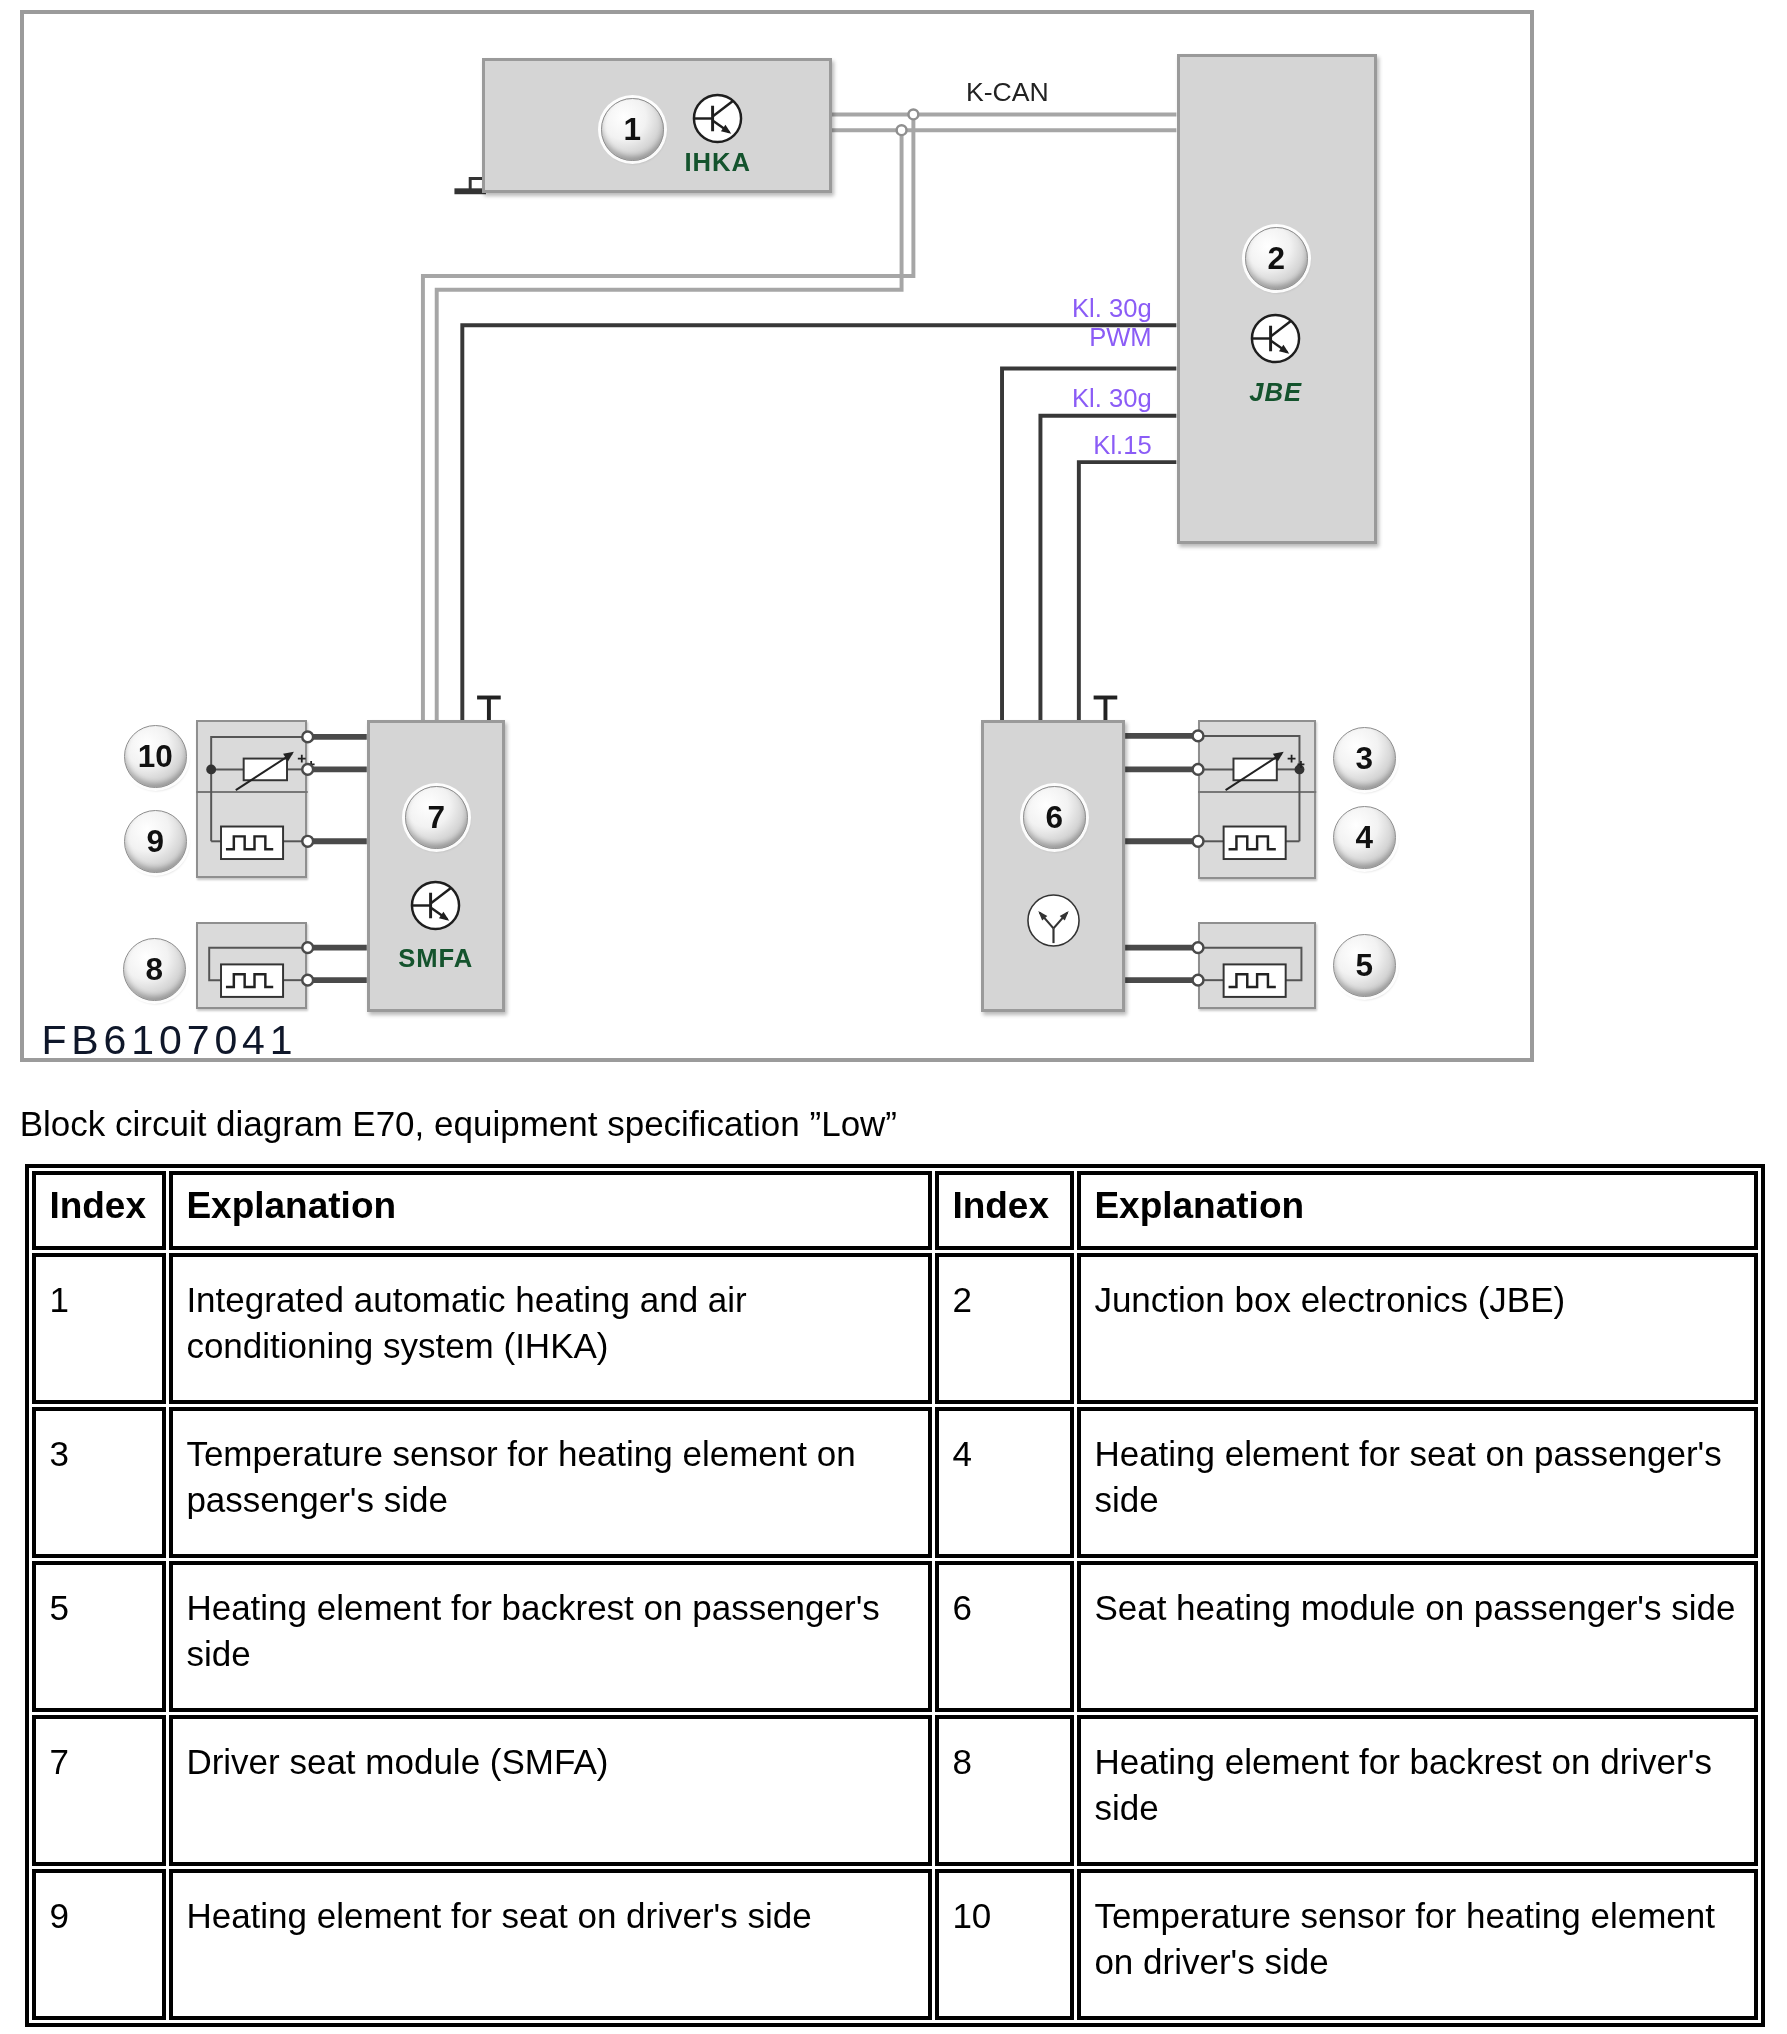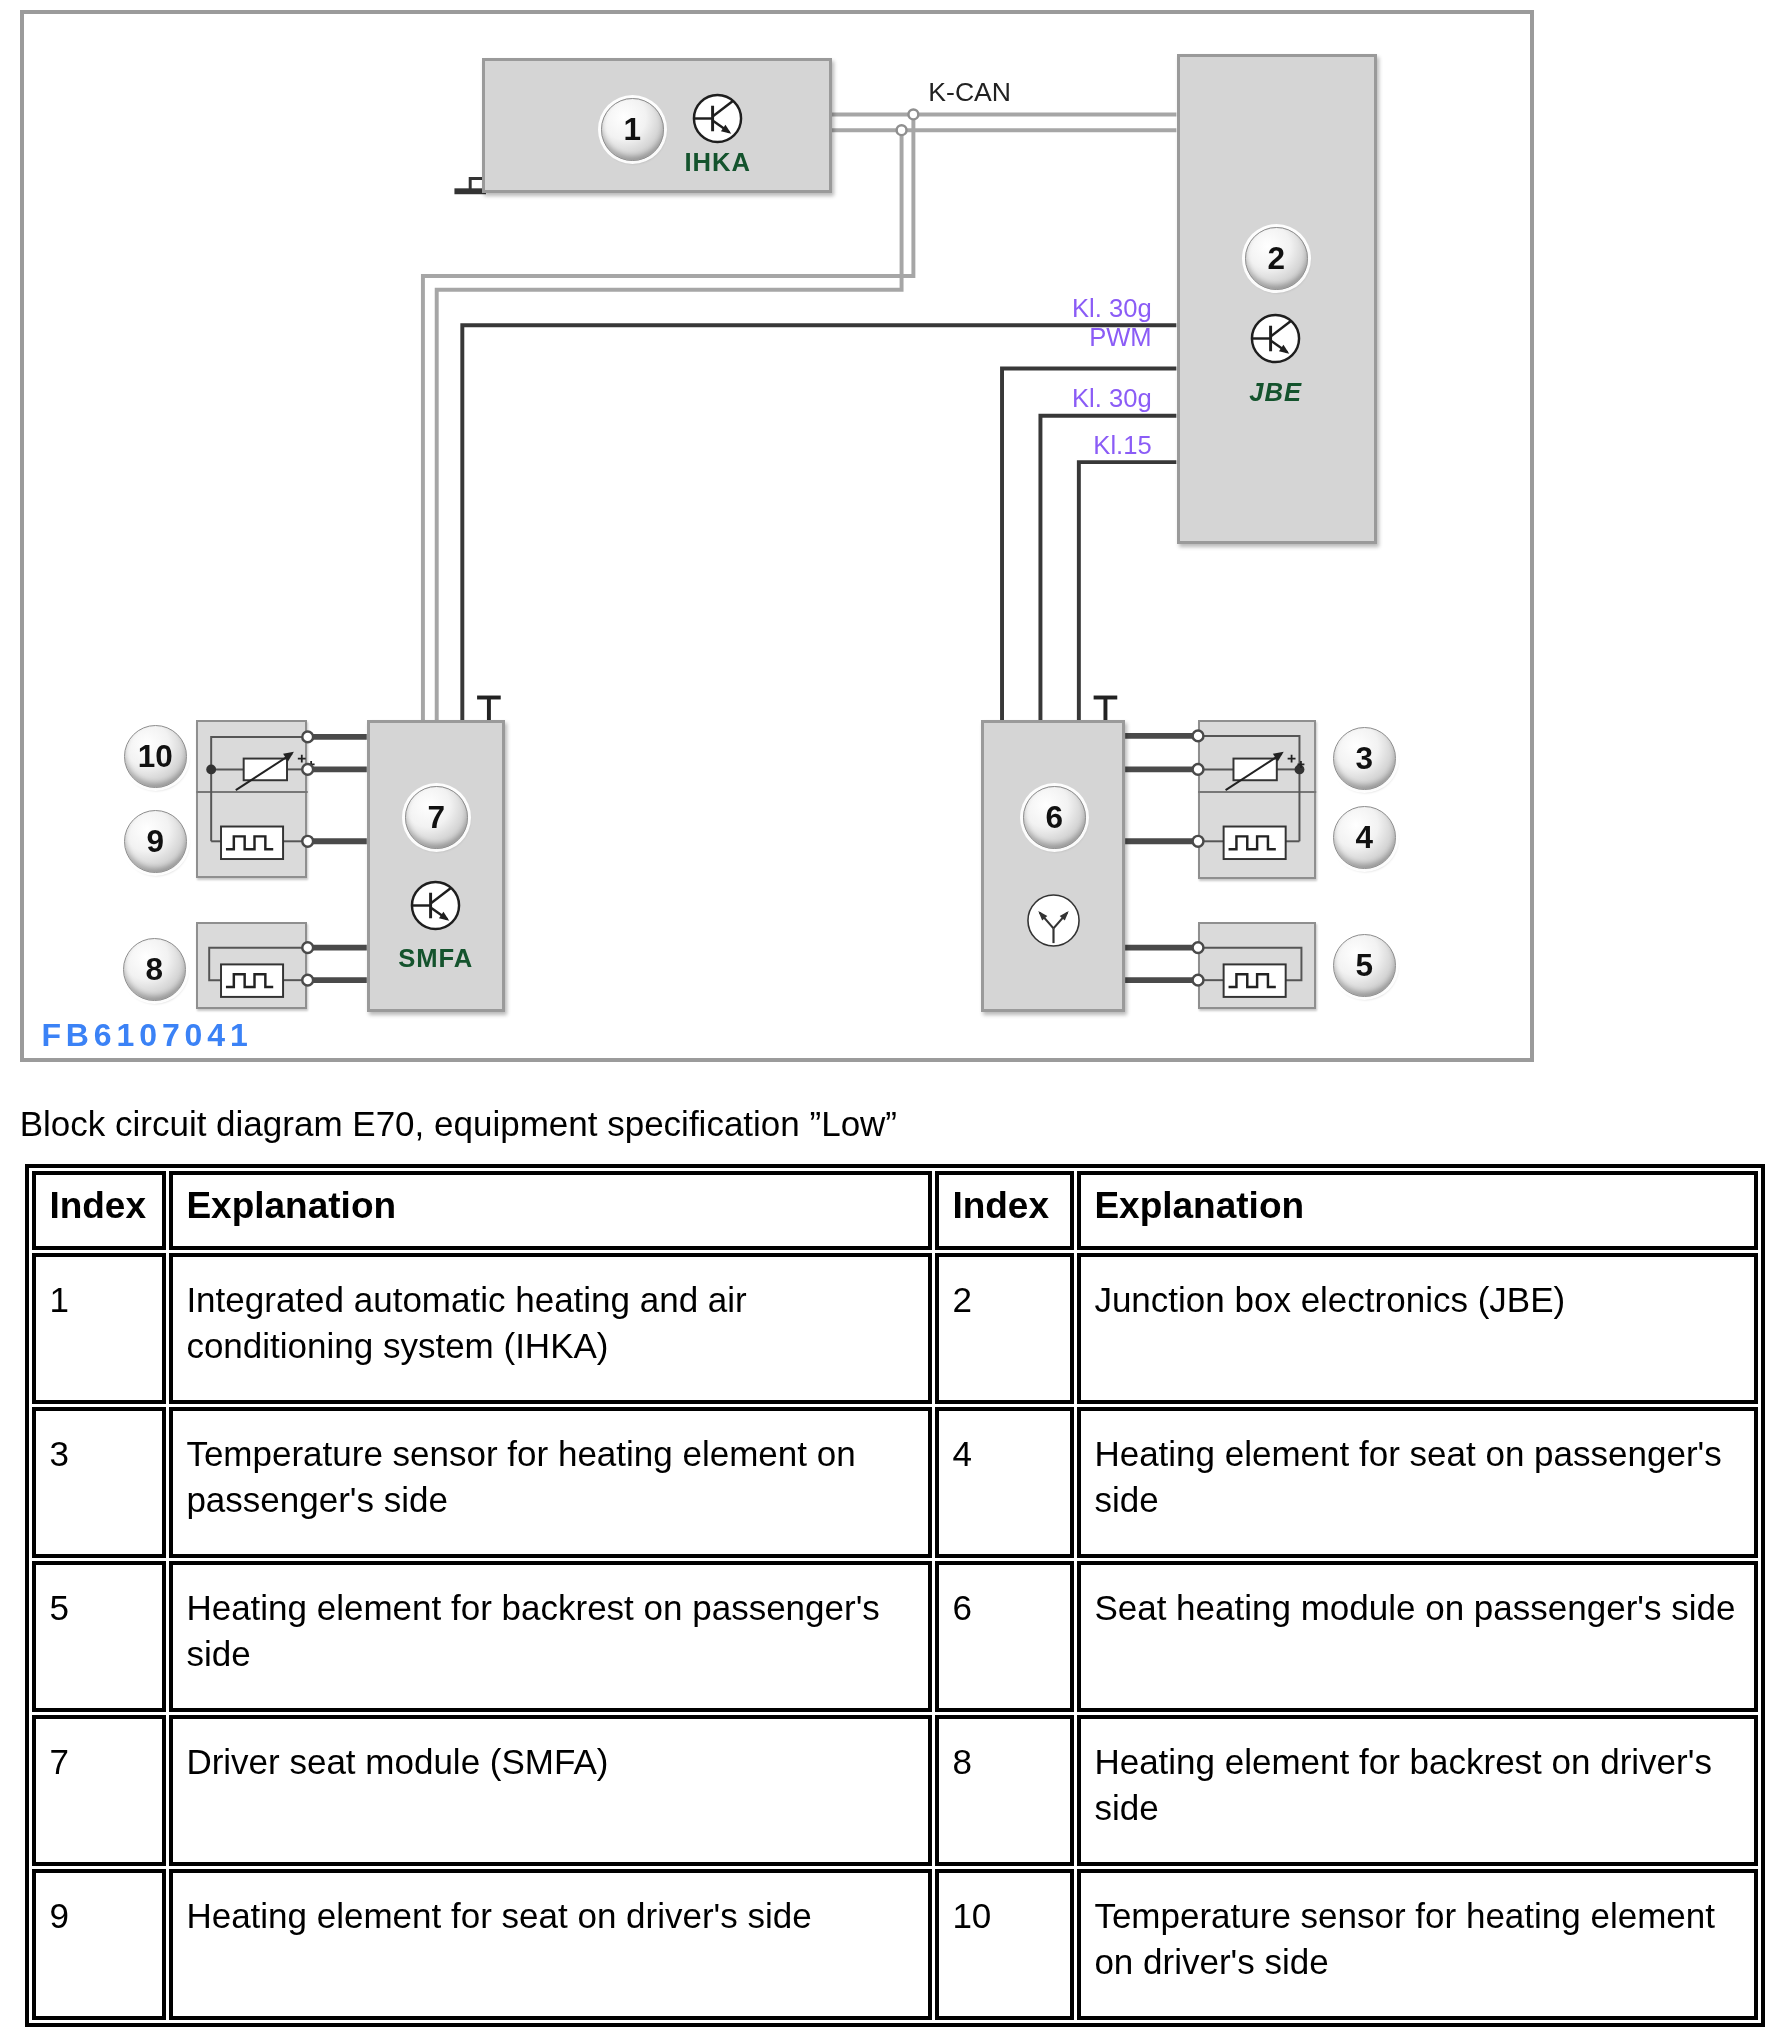--- a/index.html
+++ b/index.html
@@ -24,22 +24,22 @@
          border:1px solid #8d8d8d;
          box-shadow:0 0 0 3px rgba(255,255,255,.95), 1px 2px 3px rgba(0,0,0,.35), inset 0 -3.9px 4.9px rgba(0,0,0,.22);
          display:flex;align-items:center;justify-content:center;
          font-size:31.5px;font-weight:bold;color:#111;}
 
   .icon{position:absolute;}
 
   .blklabel{position:absolute;width:158px;text-align:center;font-size:25.6px;
             font-weight:bold;color:#14532d;letter-spacing:1px;}
   .wlabel{position:absolute;font-size:25.6px;color:#8b5cf6;width:148px;text-align:right;}
-  .buslabel{position:absolute;width:158px;text-align:center;font-size:26.6px;color:#222;}
-  .figcode{position:absolute;left:17.7px;top:1003px;font-size:32px;letter-spacing:4.9px;color:#3b82f6;font-weight:bold;}
+  .buslabel{position:absolute;width:158px;text-align:right;font-size:26.6px;color:#222;}
+  .figcode{position:absolute;left:17.7px;top:1003px;font-size:41px;letter-spacing:4.9px;color:#0f172a;}
 
   .caption{position:absolute;left:19.7px;top:1080px;width:1675px;font-size:35px;color:#000;margin-top:24px;}
 
   
   .legend{position:absolute;left:24.6px;top:1164px;border-collapse:separate;
           border-spacing:3px;border:4.9px solid #000;table-layout:fixed;background:#fff;}
   .legend td{border:4.9px solid #000;vertical-align:top;padding:19.7px 13.8px 9.9px 13.8px;
              font-size:35px;line-height:46px;box-sizing:border-box;background:#fff;}
   .legend tr.hdr td{vertical-align:middle;padding-top:0;padding-bottom:11px;
                     font-size:37px;font-weight:bold;line-height:39px;}

